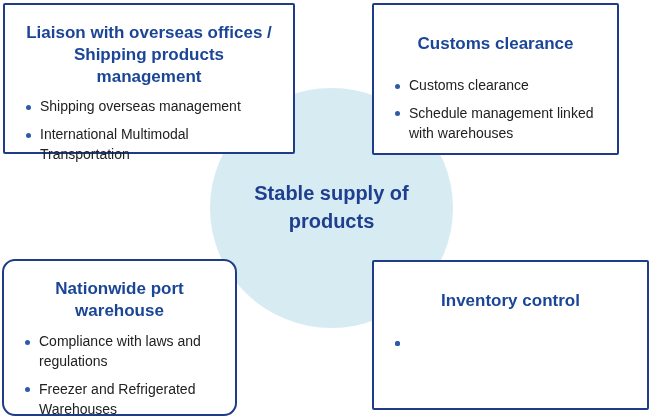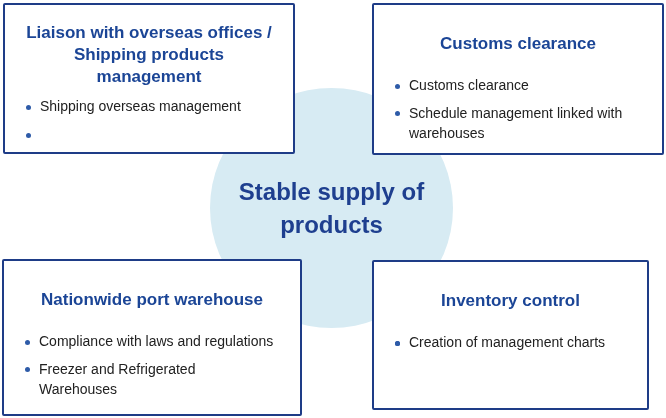--- a/index.html
+++ b/index.html
@@ -32,38 +32,38 @@
     background:var(--circle-blue);
     border-radius:50%;
     z-index:0;
     display:flex;
     align-items:center;
     justify-content:center;
   }
   .center-label{
     width:214px;
     text-align:center;
-    font-size:24px;
+    font-size:20px;
     font-weight:bold;
     line-height:1.38;
     color:var(--center-blue);
   }
   
   .card{
     position:absolute;
     background:var(--card-bg);
     border:2px solid var(--navy);
     border-radius:2px;
     box-sizing:border-box;
     z-index:1;
     padding:17px 18px 0 18px;
   }
   .card.tl{left:3px;  top:3px;   width:292px; height:151px;}
-  .card.tr{left:372px;top:3px;   width:292px; height:152px;}
-  .card.bl{left:2px;  top:259px; width:300px; height:157px;}
+  .card.tr{left:372px;top:3px;   width:247px; height:152px;}
+  .card.bl{left:2px;  top:259px; width:235px; height:157px;border-radius:13px;}
   .card.br{left:372px;top:260px; width:277px; height:150px;}
   .card-title{
     margin:0;
     min-height:44px;
     display:flex;
     align-items:center;
     justify-content:center;
     text-align:center;
     font-size:17px;
     font-weight:bold;
@@ -103,20 +103,21 @@
 
   <section class="card tl">
     <h2 class="card-title">Liaison with overseas offices / Shipping products management</h2>
     <ul class="bullets">
       <li>
         <span class="dot"></span>
         <span>Shipping overseas management</span>
       </li>
       <li>
         <span class="dot"></span>
+        <span>International Multimodal Transportation</span>
       </li>
     </ul>
   </section>
 
   <section class="card tr">
     <h2 class="card-title">Customs clearance</h2>
     <ul class="bullets">
       <li>
         <span class="dot"></span>
         <span>Customs clearance</span>
@@ -143,18 +144,17 @@
   </section>
 
   <section class="card br">
     <h2 class="card-title">Inventory control</h2>
     <ul class="bullets">
       <li>
         <span class="dot"></span>
       </li>
       <li>
         <span class="dot"></span>
-        <span>Creation of management charts</span>
       </li>
     </ul>
   </section>
 
 </div>
 
 </body></html>

